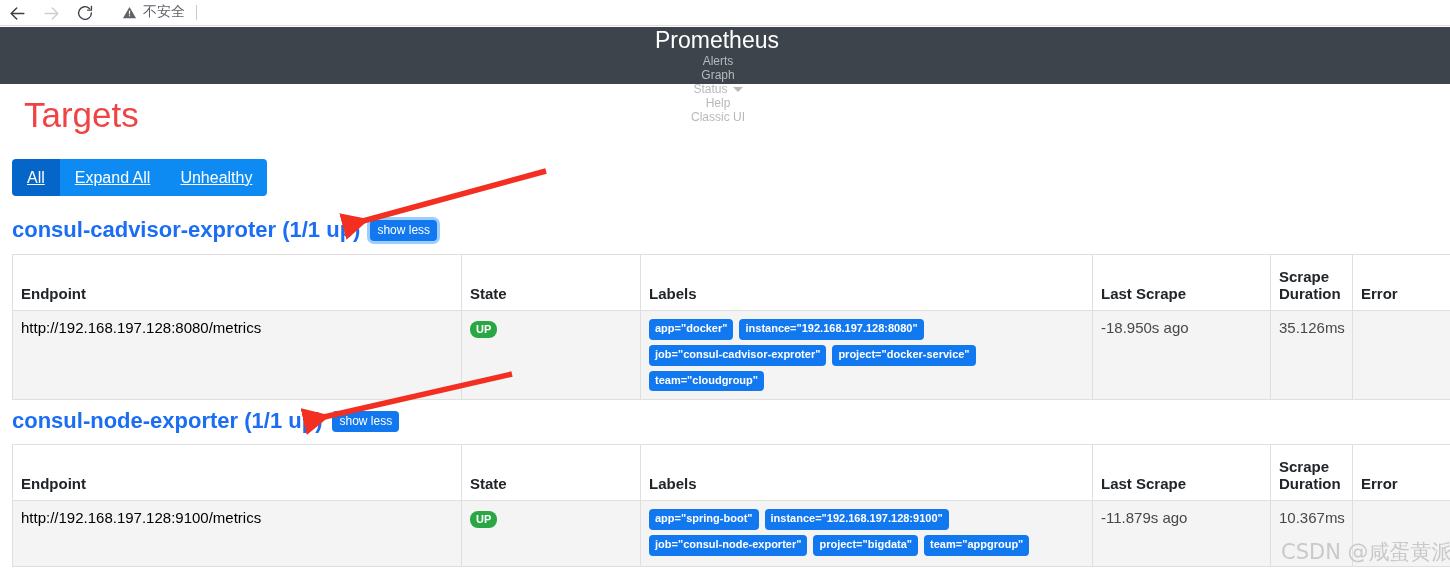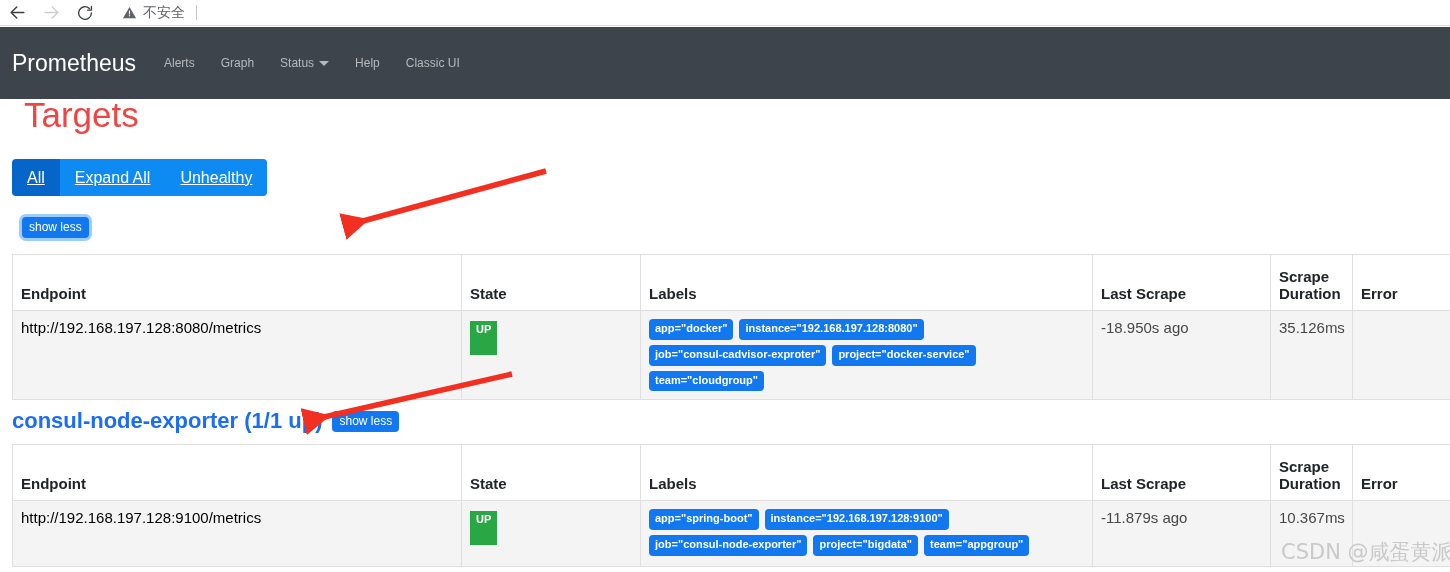--- a/index.html
+++ b/index.html
@@ -10,21 +10,21 @@
     background: #ffffff;
     font-family: "Liberation Sans", sans-serif;
   }
 
   
   #browser-chrome {
     position: absolute; left: 0; top: 0;
     width: 1450px; height: 26px;
     background: #ffffff;
     border-bottom: 1px solid #dcdcdc;
-    display: flex; align-items: center;
+    display: flex; align-items: flex-start;
   }
   .nav-btn {
     width: 34px; height: 26px;
     display: flex; align-items: center; justify-content: center;
   }
   .nav-btn svg { display: block; }
   #omnibox {
     margin-left: 8px;
     height: 24px;
     flex: 1;
@@ -46,24 +46,25 @@
   #url-text {
     font-size: 14px; color: #9aa0a6;
     font-family: "DejaVu Sans", sans-serif;
     white-space: nowrap;
   }
   #url-text .host { color: #202124; }
 
   
   #navbar {
     position: absolute; left: 0; top: 27px;
-    width: 1450px; height: 72px;
+    width: 1450px; height: 57px;
     background: #3e444c;
     display: flex; align-items: center;
     padding-left: 12px;
+    flex-direction: column;
   }
   #brand {
     color: #ffffff; font-size: 23px;
     margin-right: 28px; white-space: nowrap;
   }
   .nav-link {
     color: #b6b9bd; font-size: 12px;
     margin-right: 26px; white-space: nowrap;
     display: flex; align-items: center;
   }
@@ -153,22 +154,22 @@
   .c-duration { width: 82px; }
   .c-error    { width: 98px; }
 
   .endpoint-link { color: #000000; text-decoration: none; }
 
   .state-badge {
     display: inline-block;
     background: #2aa745;
     color: #ffffff;
     font-size: 11px; font-weight: bold;
-    border-radius: 0;
-    padding: 3px 6px 20px 6px;
+    border-radius: 8px;
+    padding: 3px 6px 3px 6px;
     line-height: 1;
   }
 
   .labels-wrap { display: flex; flex-wrap: wrap; gap: 5px 6px; }
   .label-chip {
     display: inline-block;
     background: #1278f0;
     color: #ffffff;
     font-size: 11px; font-weight: bold;
     border-radius: 4px;
@@ -250,20 +251,21 @@
 
 <div id="page-title">Targets</div>
 
 <div id="btn-group">
   <div class="grp-btn active">All</div>
   <div class="grp-btn">Expand All</div>
   <div class="grp-btn">Unhealthy</div>
 </div>
 
 <div class="job-head" style="top:217px">
+  <span class="job-title">consul-cadvisor-exproter (1/1 up)</span>
   <span class="show-less-btn focused">show less</span>
 </div>
 
 <table class="targets" style="top:254px">
   <colgroup>
     <col class="c-endpoint">
       <col class="c-state">
       <col class="c-labels">
     <col class="c-scrape">
       <col class="c-duration">

